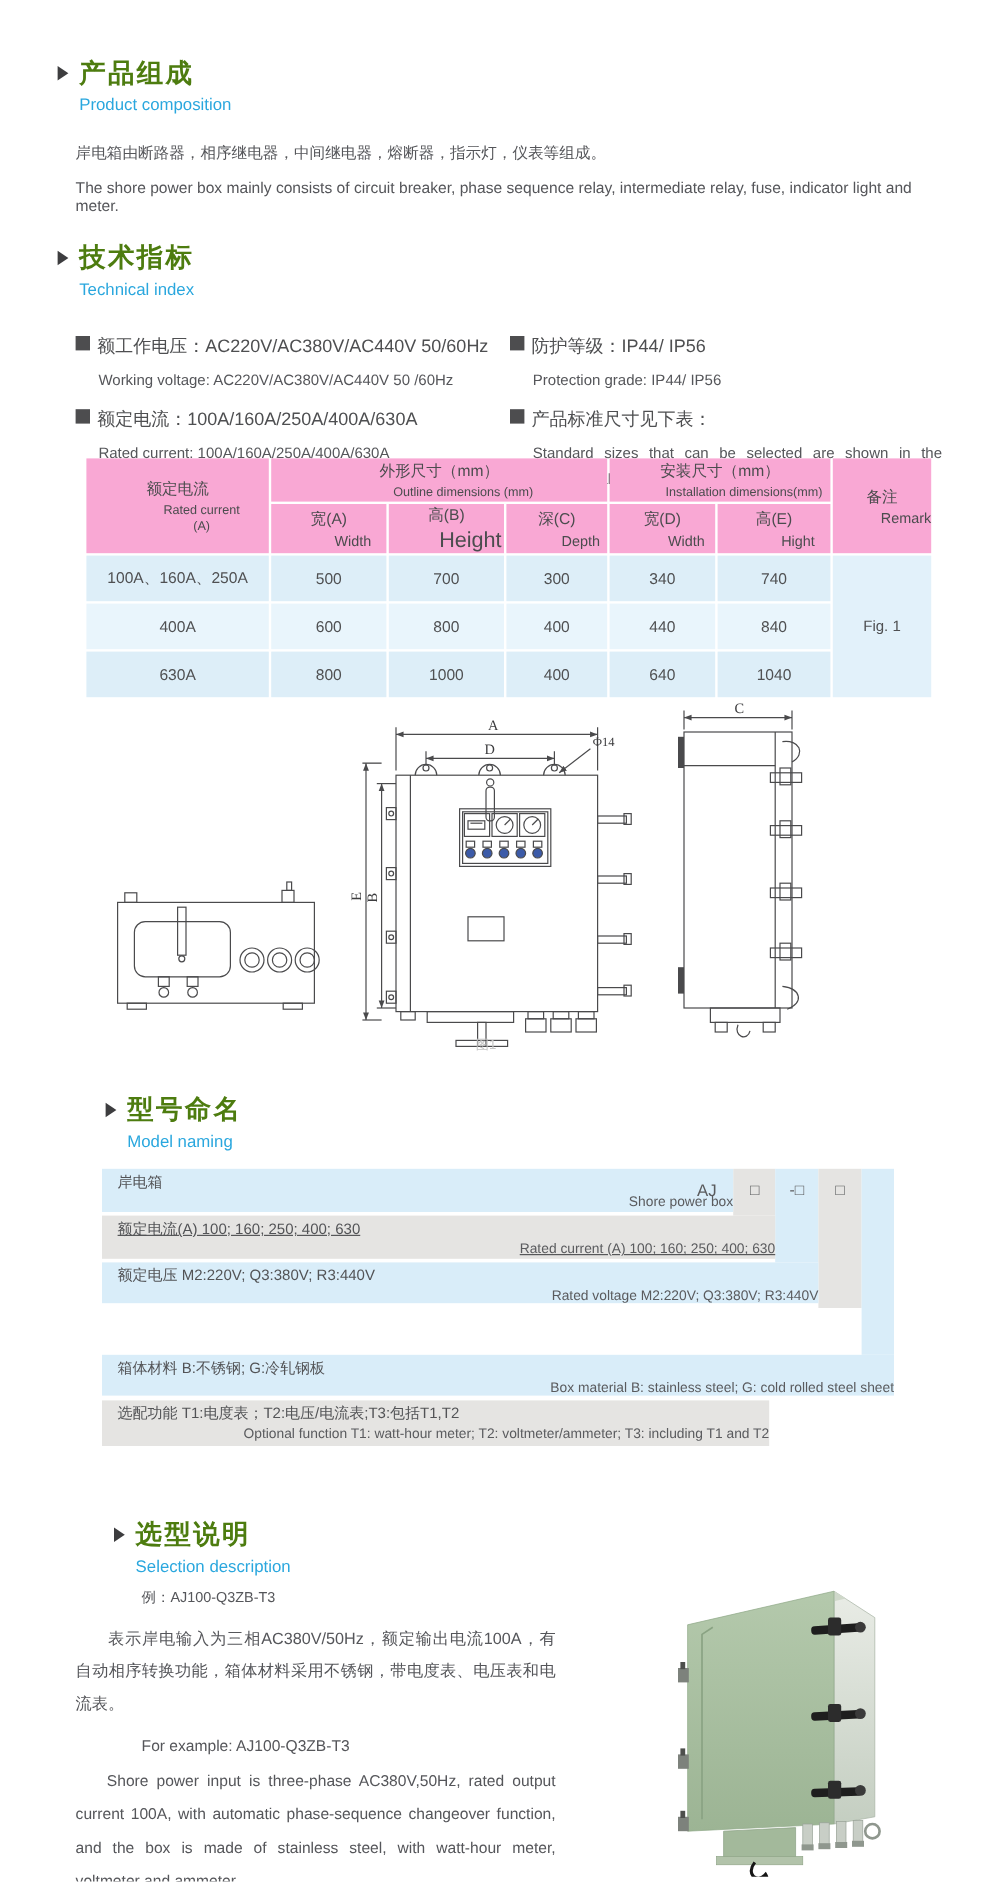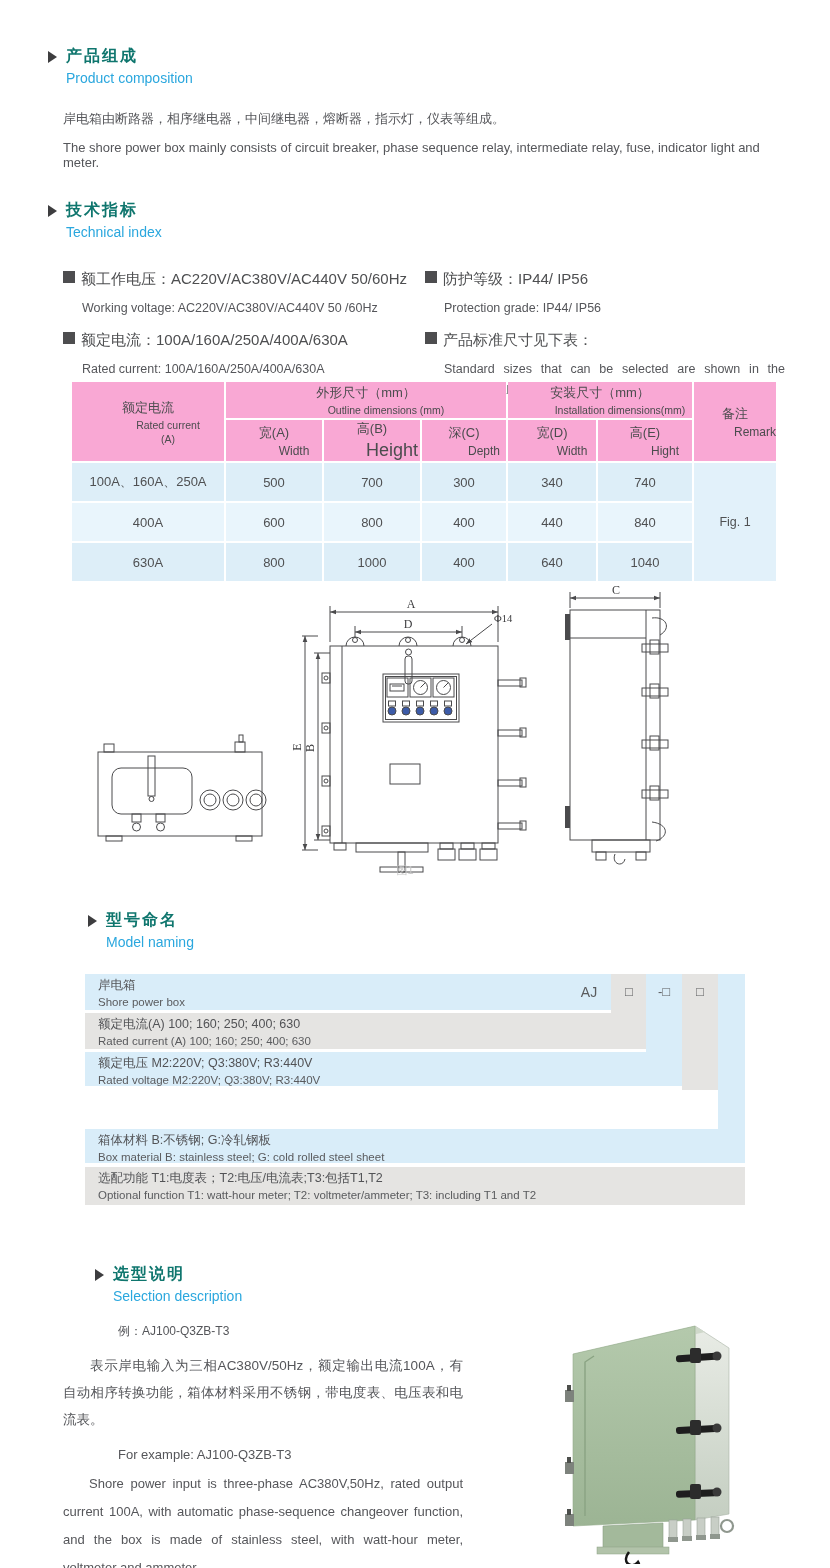--- a/index.html
+++ b/index.html
@@ -11,21 +11,21 @@
   }
   #page { position:relative; width:830px; height:1568px; background:#fff; }
 
   
   .sec { position:absolute; }
   .sec-title-row { display:flex; align-items:center; }
   .tri {
     width:0; height:0; display:inline-block; margin-right:9px;
     border-left:9px solid #3d3d3f; border-top:6px solid transparent; border-bottom:6px solid transparent;
   }
-  .sec-title-cn { font-size:16px; font-weight:bold; color:#0f766e; letter-spacing:2px; }
+  .sec-title-cn { font-size:22px; font-weight:bold; color:#4d7c0f; letter-spacing:2px; }
   .sec-title-en { font-size:14px; color:#2aa7de; margin-left:18px; margin-top:3px; }
 
   .body-cn { font-size:13px; color:#55565a; }
   .body-en { font-size:13px; color:#55565a; }
 
   
   .sec1 { left:48px; top:46px; width:730px; }
   .sec1 .body-cn { margin:24px 0 0 15px; }
   .sec1 .body-en { margin:12px 0 0 15px; }
 
@@ -58,21 +58,21 @@
   text.dcap { fill:#c6c6c6; font-size:11px; stroke:none; }
 
   
   .sec-naming { left:88px; top:910px; }
   .naming-table { position:absolute; left:85px; top:974px; width:660px; height:232px; }
   .ncol, .nrow { position:absolute; }
   .c-blue { background:#d9edf9; }
   .c-gray { background:#e5e4e2; }
   .nrow { padding:4px 0 0 13px; }
   .nrow .cn { font-size:12.5px; color:#525356; line-height:15px; }
-  .nrow .en { font-size:11.5px; color:#5a5b5e; line-height:15px; margin-top:2px; }
+  .nrow .en { font-size:11.5px; color:#5a5b5e; line-height:15px; margin-top:2px;text-align:right; }
   .code-el { position:absolute; top:0; height:36px; line-height:36px; text-align:center; color:#5a5b5d; }
   .code-aj { left:482px; width:44px; font-size:14px; }
   .code-b { font-size:13px; width:36px; }
 
   
   .sec-sel { left:95px; top:1264px; }
   .sel-body { position:absolute; left:63px; top:1303px; width:400px; }
   .sel-example { font-size:12px; color:#55565a; margin-left:55px; margin-top:20px; }
   .sel-para-cn { font-size:13.5px; color:#55565a; line-height:27px; text-align:justify; text-indent:2em; margin-top:12px; }
   .sel-example-en { font-size:13px; color:#55565a; margin-left:55px; margin-top:14px; }
@@ -379,33 +379,33 @@
 
     <div class="ncol c-gray" style="left:526px; top:0; width:35px; height:39px;"></div>
     <div class="ncol c-blue" style="left:561px; top:0; width:36px; height:78px;"></div>
     <div class="ncol c-gray" style="left:597px; top:0; width:36px; height:116px;"></div>
     <div class="ncol c-blue" style="left:633px; top:0; width:27px; height:155px;"></div>
 
     <div class="nrow c-blue" style="left:0; top:0; width:526px; height:36px;">
       <div class="cn">岸电箱</div>
       <div class="en">Shore power box</div>
     </div>
-    <div class="nrow c-gray" style="left:0; top:39px; width:561px; height:36px;">
+    <div class="nrow c-gray" style="left:0; top:39px; width:561px; height:36px;text-decoration:underline;">
       <div class="cn">额定电流(A)  100; 160; 250; 400; 630</div>
       <div class="en">Rated current (A) 100; 160; 250; 400; 630</div>
     </div>
     <div class="nrow c-blue" style="left:0; top:78px; width:597px; height:34px;">
       <div class="cn">额定电压   M2:220V;  Q3:380V;  R3:440V</div>
       <div class="en">Rated voltage  M2:220V;  Q3:380V;  R3:440V</div>
     </div>
     <div class="nrow c-blue" style="left:0; top:155px; width:660px; height:34px;">
       <div class="cn">箱体材料    B:不锈钢;  G:冷轧钢板</div>
       <div class="en">Box material    B: stainless steel; G: cold rolled steel sheet</div>
     </div>
-    <div class="nrow c-gray" style="left:0; top:193px; width:660px; height:38px;">
+    <div class="nrow c-gray" style="left:0; top:193px; width:556px; height:38px;">
       <div class="cn">选配功能      T1:电度表；T2:电压/电流表;T3:包括T1,T2</div>
       <div class="en">Optional function  T1: watt-hour meter; T2: voltmeter/ammeter; T3: including T1 and T2</div>
     </div>
 
     <span class="code-el code-aj">AJ</span>
     <span class="code-el code-b" style="left:526px;">□</span>
     <span class="code-el code-b" style="left:561px;">-□</span>
     <span class="code-el code-b" style="left:597px;">□</span>
   </div>
 

